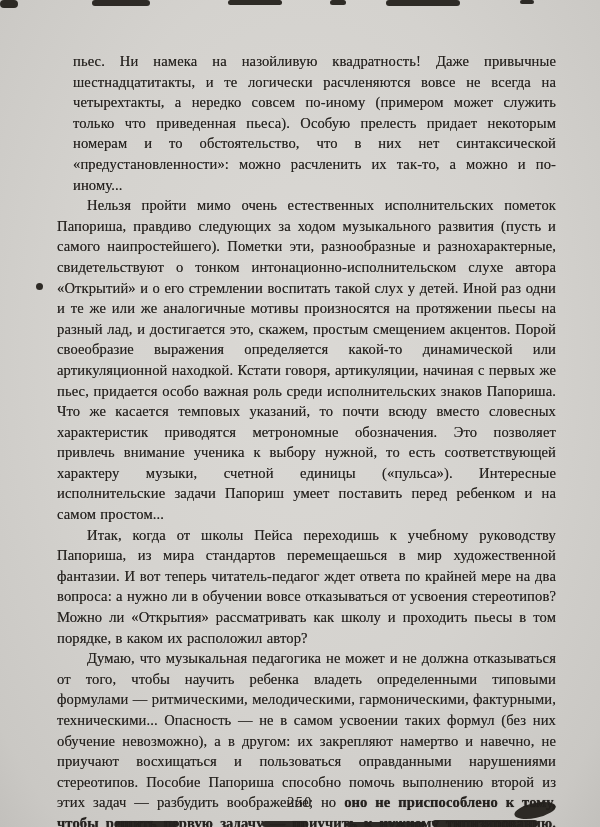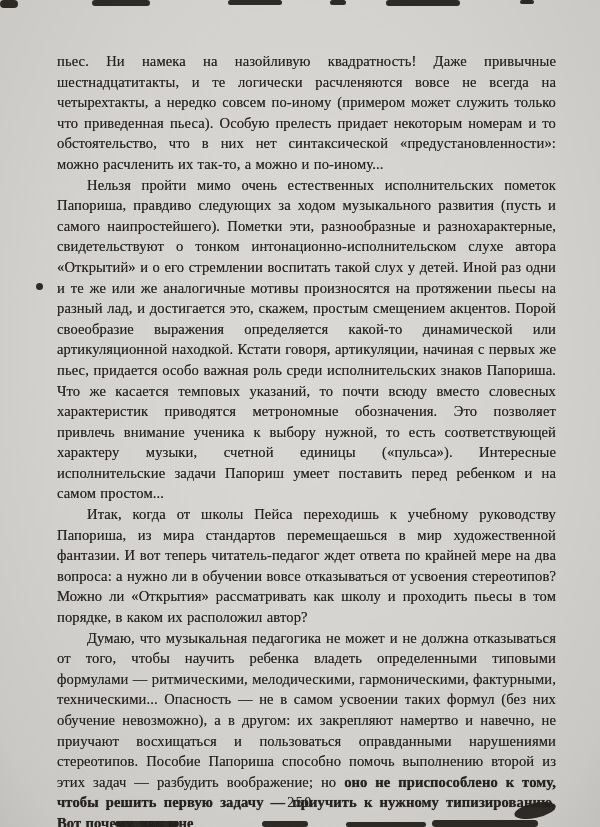--- a/index.html
+++ b/index.html
@@ -31,20 +31,21 @@
     hyphens: auto;
     -webkit-hyphens: auto;
   }
   .text-block p {
     margin: 0;
     padding: 0;
     text-indent: 30px;
   }
   .text-block p.no-indent {
     text-indent: 0;
+    margin-left: 16px;
   }
   .text-block b {
     font-weight: bold;
     text-shadow: 0 0 0.7px rgba(20, 15, 10, 0.8);
   }
   .page-number {
     position: absolute;
     left: 0;
     right: 0;
     bottom: 16px;

